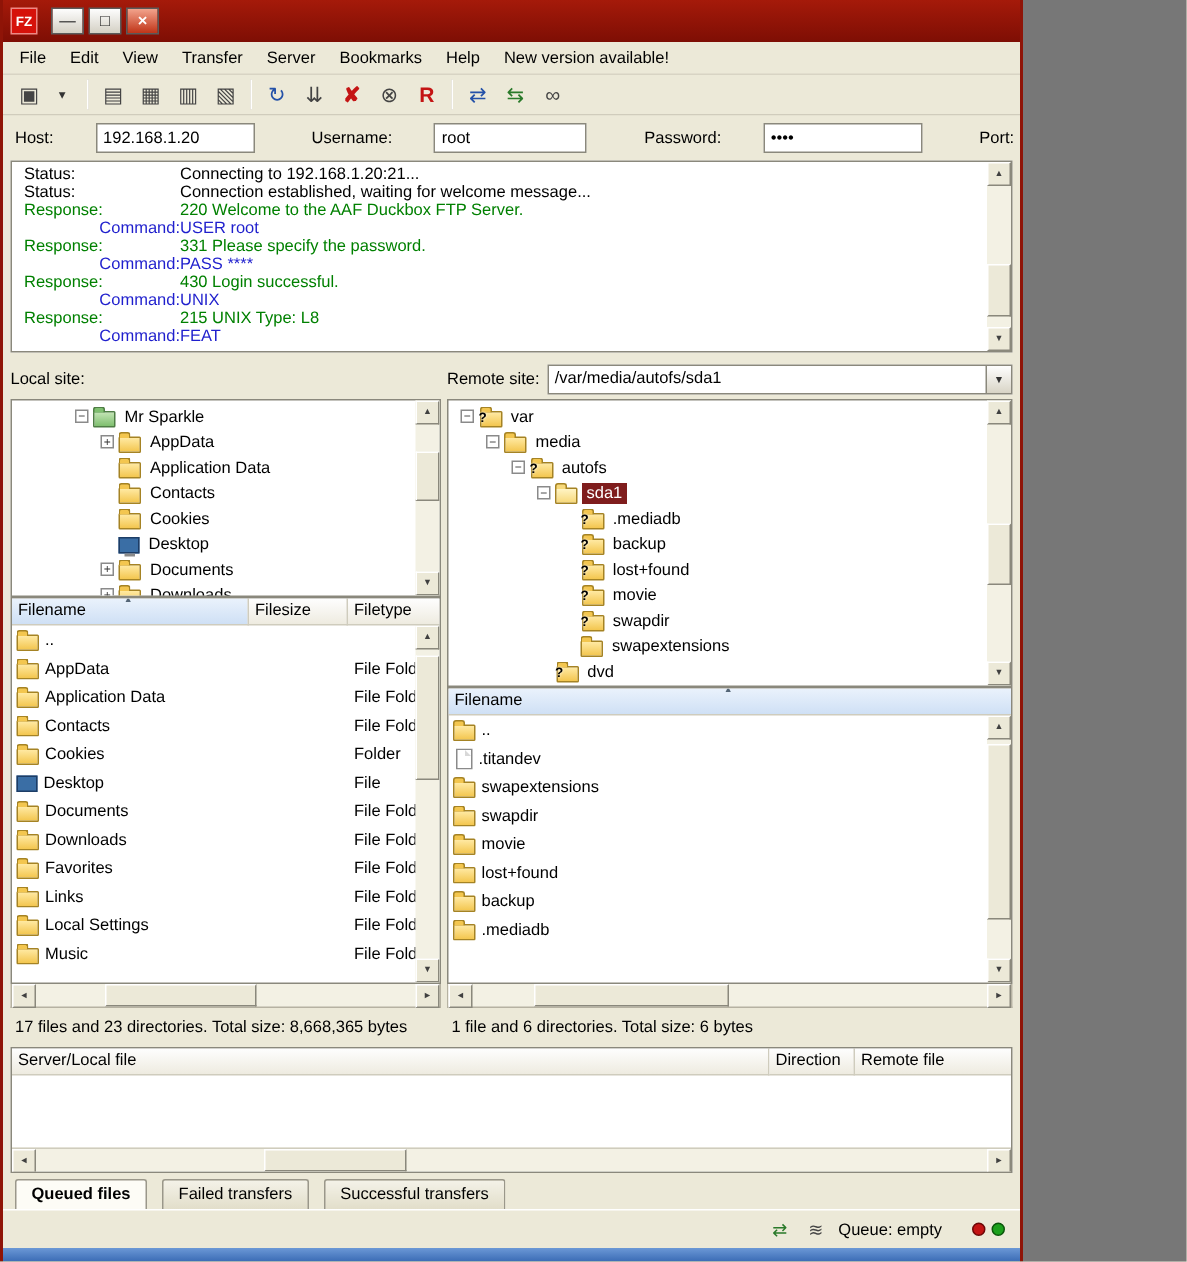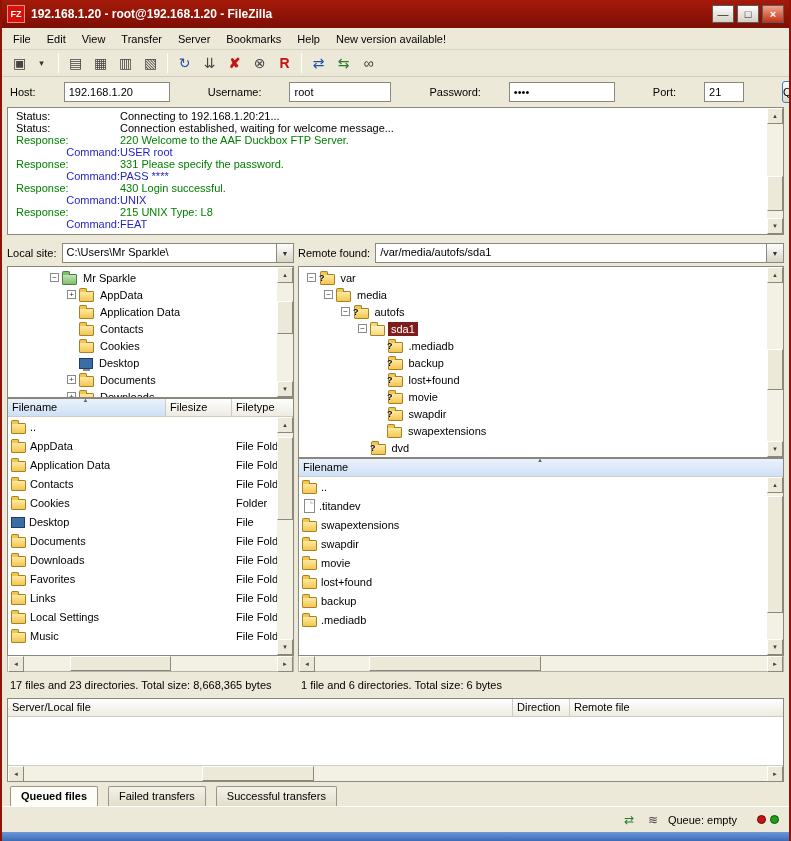--- a/index.html
+++ b/index.html
@@ -1,18 +1,18 @@
 <!DOCTYPE html>
 <html><head>
 <meta charset="utf-8">
 <style>
   * { box-sizing: border-box; margin: 0; padding: 0; }
   body { margin: 0; background: #777; }
   .screen {
-    width: 791px; height: 841px; position: relative;
+    width: 682px; height: 841px; position: relative;
     font: 11px "Liberation Sans", sans-serif; color: #000;
     background: #ece9d8; overflow: hidden;
     border-left: 2px solid #8f1407; border-right: 2px solid #8f1407;
   }
   
   .titlebar { height: 28px; background: linear-gradient(#a51a0a,#7e0e04); display: flex; align-items: center; padding: 0 5px; color: #fff; }
   .fz-logo { width: 18px; height: 18px; background: #d6120a; border: 1px solid rgba(255,255,255,.5); color: #fff; font-weight: bold; font-size: 9px; display: flex; align-items: center; justify-content: center; margin-right: 6px; flex: none; }
   .title-text { font-weight: bold; font-size: 12px; flex: 1; white-space: nowrap; overflow: hidden; }
   .win-btn { width: 22px; height: 18px; margin-left: 3px; background: linear-gradient(#fdfdfd,#d4d0c4); border: 1px solid #5a5a5a; display: flex; align-items: center; justify-content: center; font-size: 11px; color: #222; flex: none; }
   .win-btn.close { background: linear-gradient(#f2a38c,#c03418); color: #fff; font-weight: bold; }
@@ -112,21 +112,20 @@
   .blue-strip { height: 9px; background: linear-gradient(#6b98d6,#3b6cb5); }
   .gap5 { height: 5px; }
 </style>
 </head>
 <body>
 
 <div class="screen">
 
   <div class="titlebar">
     <span class="fz-logo">FZ</span>
-    <span class="title-text">192.168.1.20 - root@192.168.1.20 - FileZilla</span>
     <span class="win-btn">—</span>
     <span class="win-btn">□</span>
     <span class="win-btn close">×</span>
   </div>
 
   <div class="menubar">
     <span class="menu-item">File</span>
     <span class="menu-item">Edit</span>
     <span class="menu-item">View</span>
     <span class="menu-item">Transfer</span>
@@ -221,24 +220,20 @@
     </div>
   </div>
 
   <div class="gap5"></div>
 
   <div class="panes">
 
     <div class="pane" style="width:287px;flex:none">
       <div class="site-bar">
         <span>Local site:</span>
-        <div class="combo">
-          <span class="combo-text">C:\Users\Mr Sparkle\</span>
-          <span class="combo-btn">▼</span>
-        </div>
       </div>
       <div class="tree" style="height:132px">
         <div class="tree-inner">
           <div class="trow" style="padding-left:42px">
               <span class="expander">−</span>
               <span class="ico ico-user-folder"></span>
               <span class="tlabel">Mr Sparkle</span>
             </div>
           <div class="trow" style="padding-left:59px">
               <span class="expander">+</span>
@@ -402,21 +397,21 @@
         <span class="sb-btn">◄</span>
         <span class="sb-track">
             <span class="sb-thumb h" style="left:18%;width:40%"></span>
           </span>
         <span class="sb-btn">►</span>
       </div>
     </div>
 
     <div class="pane" style="flex:1">
       <div class="site-bar">
-        <span>Remote found:</span>
+        <span>Remote site:</span>
         <div class="combo">
           <span class="combo-text">/var/media/autofs/sda1</span>
           <span class="combo-btn">▼</span>
         </div>
       </div>
       <div class="tree" style="height:192px">
         <div class="tree-inner">
           <div class="trow" style="padding-left:8px">
               <span class="expander">−</span>
               <span class="qmark">?</span>

